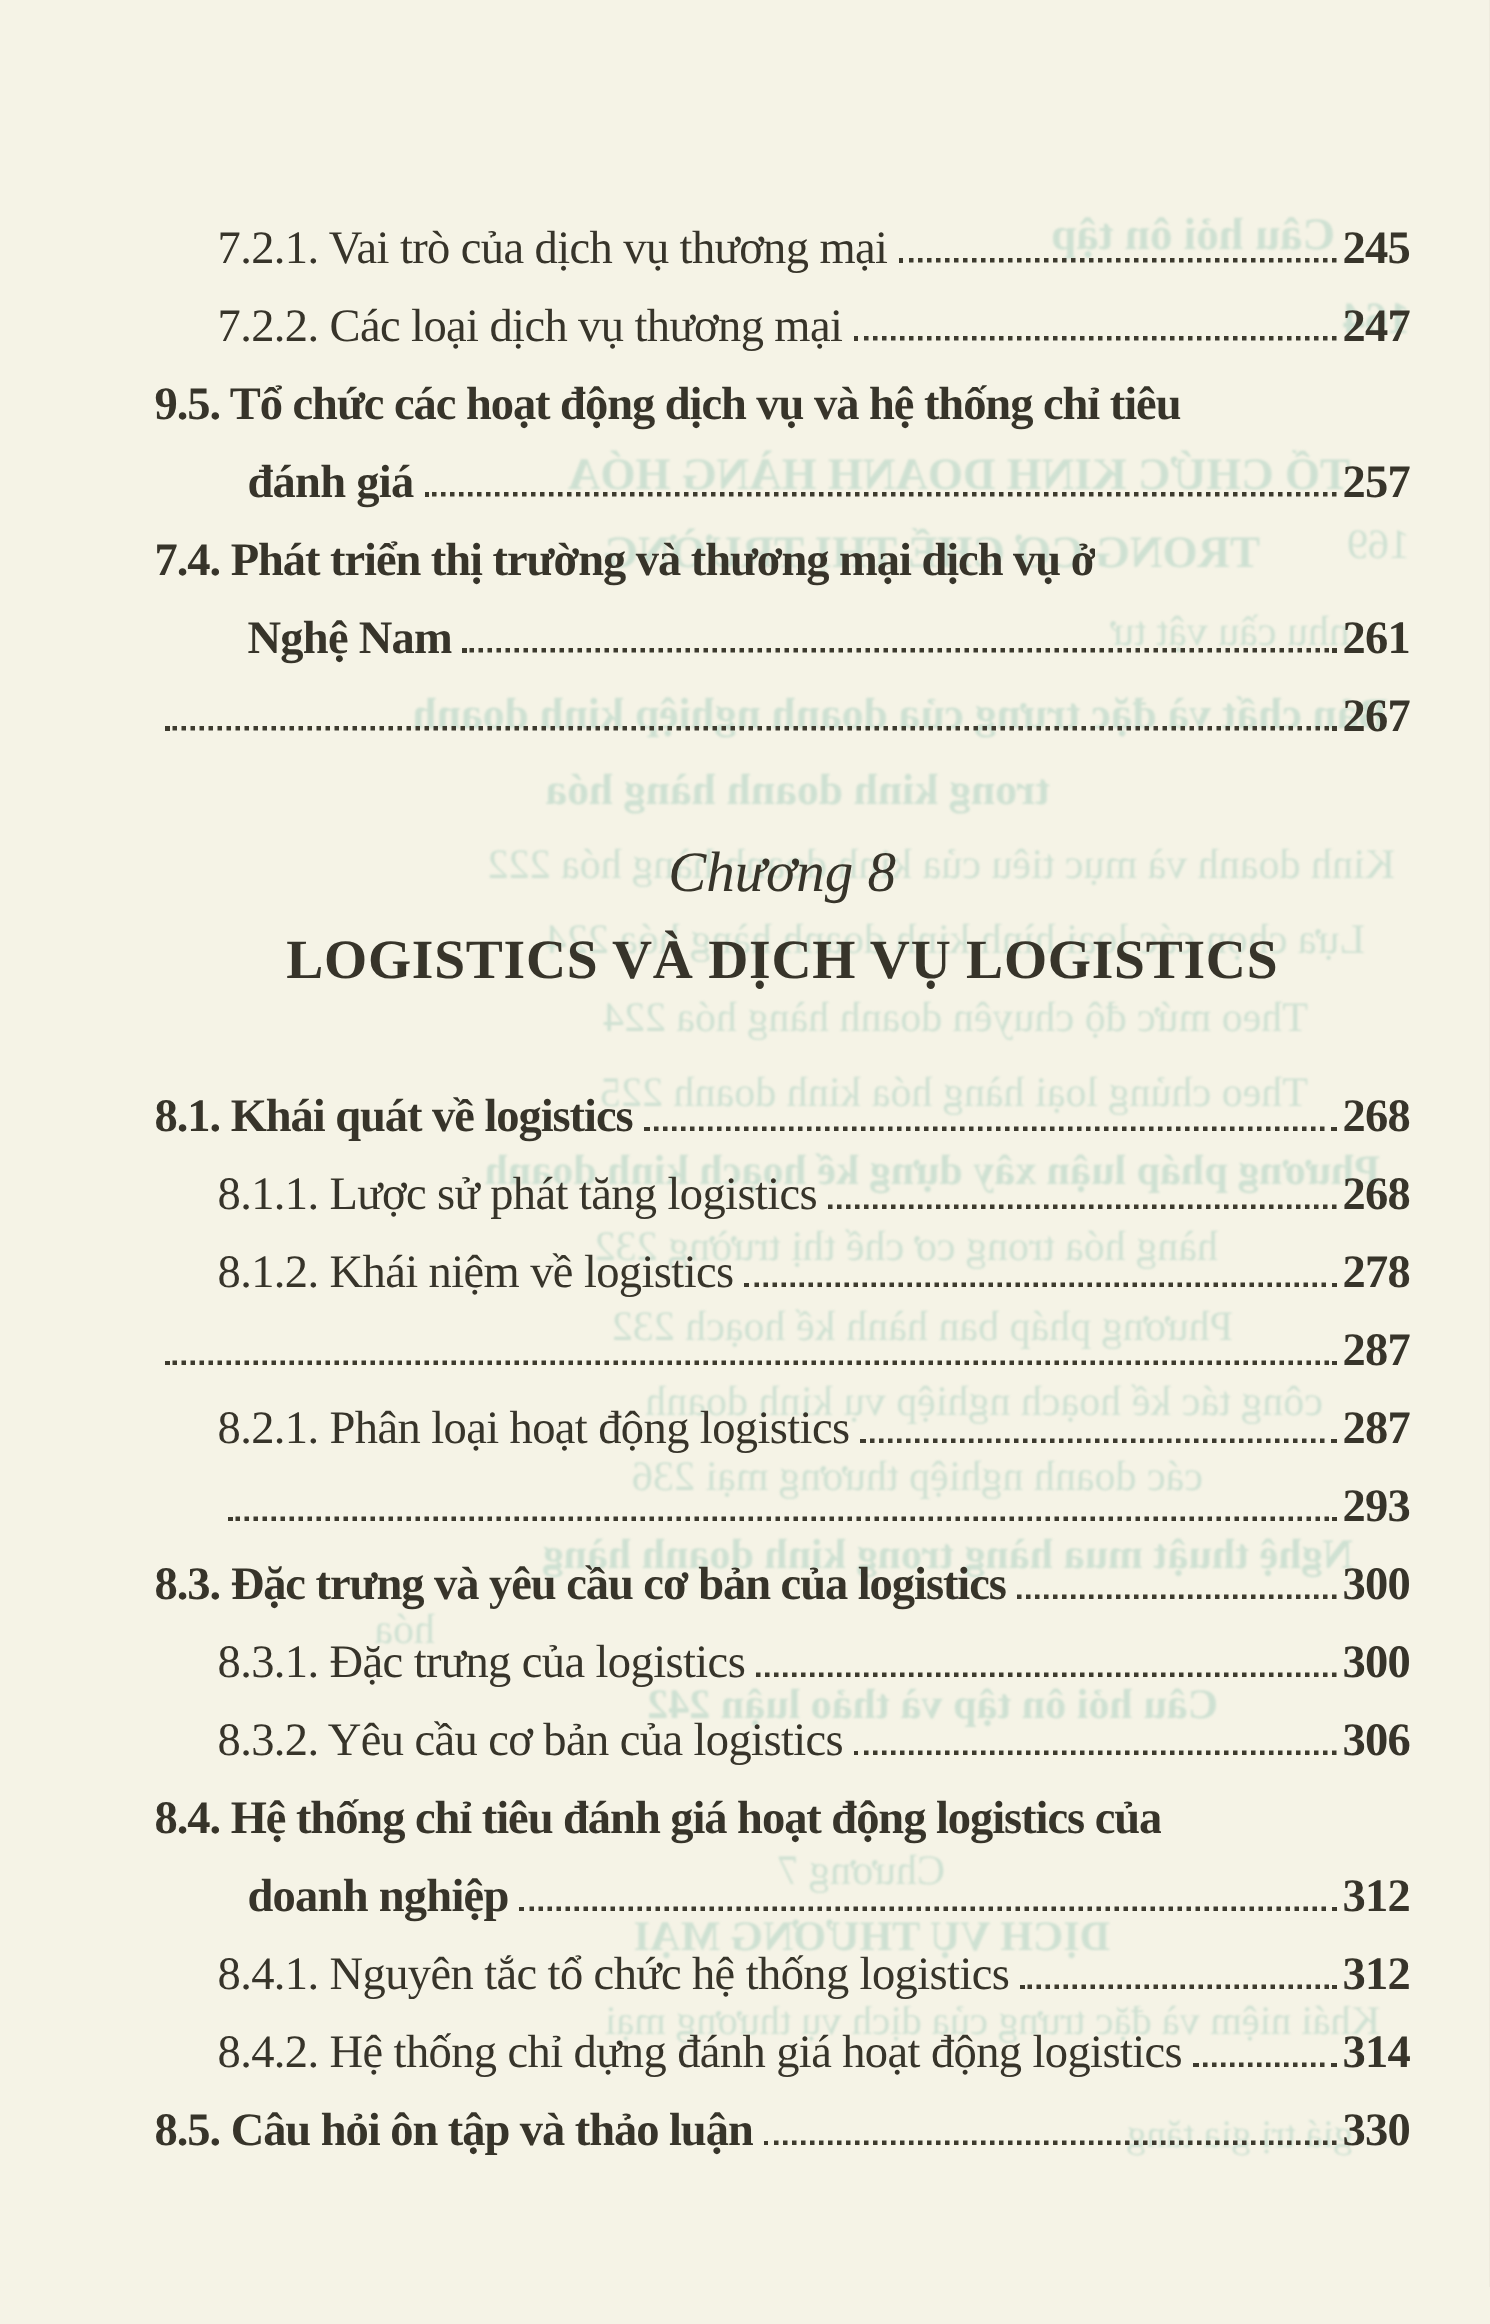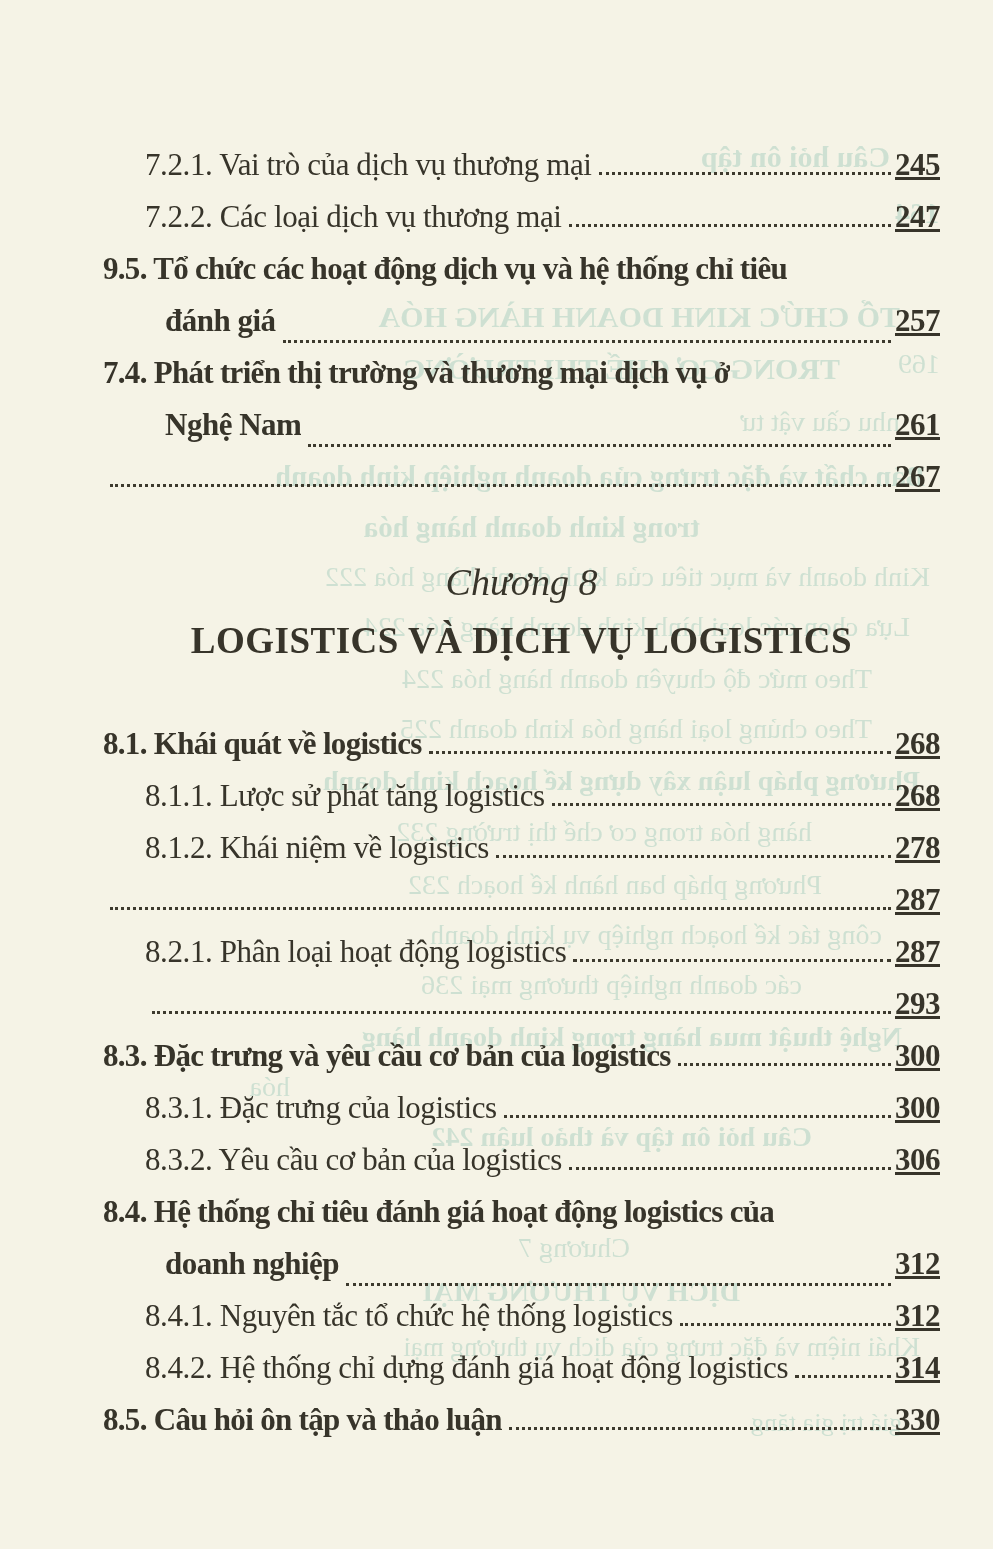--- a/index.html
+++ b/index.html
@@ -32,33 +32,32 @@
   .toc-row{
     display:flex;
     align-items:baseline;
     height:52px;
     line-height:52px;
     white-space:nowrap;
     font-size:31px;
   }
   .toc-row.main{font-weight:bold;letter-spacing:-0.7px;}
   .toc-row.sub{margin-left:42px;letter-spacing:-0.4px;}
-  .toc-row.cont{margin-left:62px;font-weight:bold;letter-spacing:-0.5px;align-items:flex-end;}
+  .toc-row.cont{margin-left:62px;font-weight:bold;letter-spacing:-0.5px;}
   .toc-text{flex:0 1 auto;overflow:hidden;}
   .leader{
     flex:1 1 auto;
     min-width:10px;
     border-bottom:3px dotted #3d3a2e;
     margin:0 4px 4px 7px;
   }
   .page-num{
     flex:0 0 auto;
     font-weight:bold;
     letter-spacing:-0.5px;
-    text-decoration:underline;
   }
   .chapter-head{
     text-align:center;
     padding-top:50px;
     padding-bottom:47px;
   }
   .chapter-label{
     font-style:italic;
     font-size:38px;
     line-height:58px;

